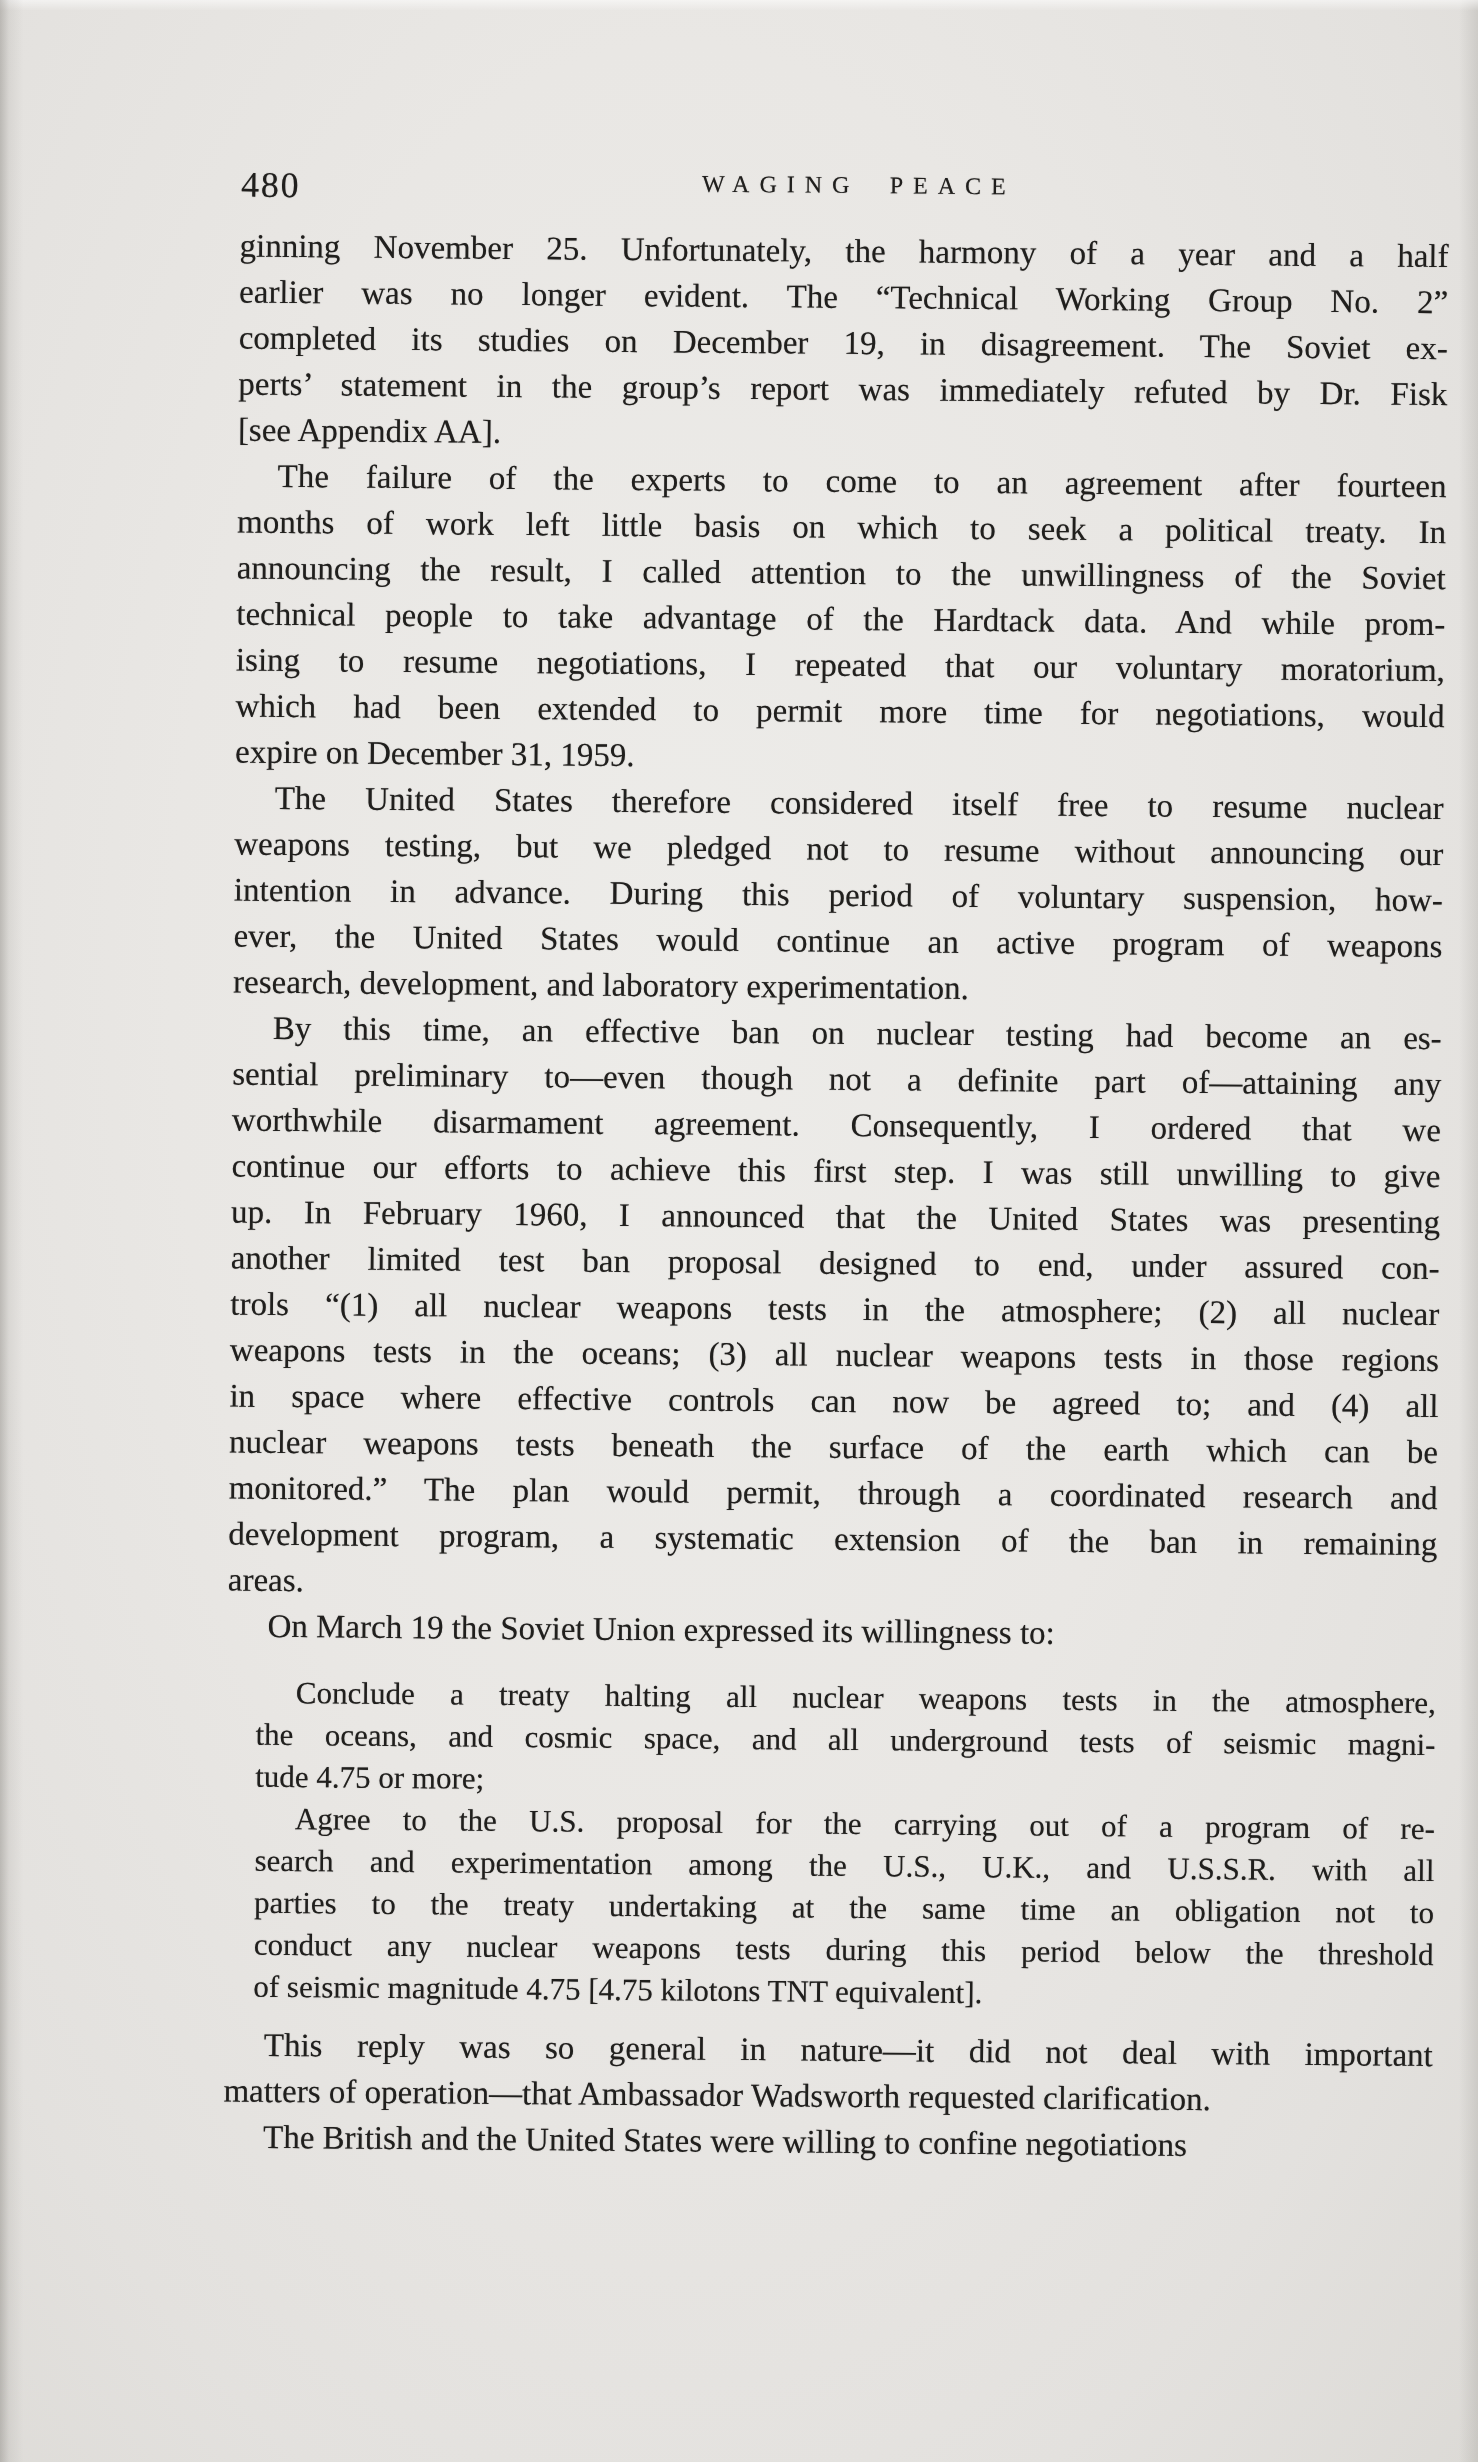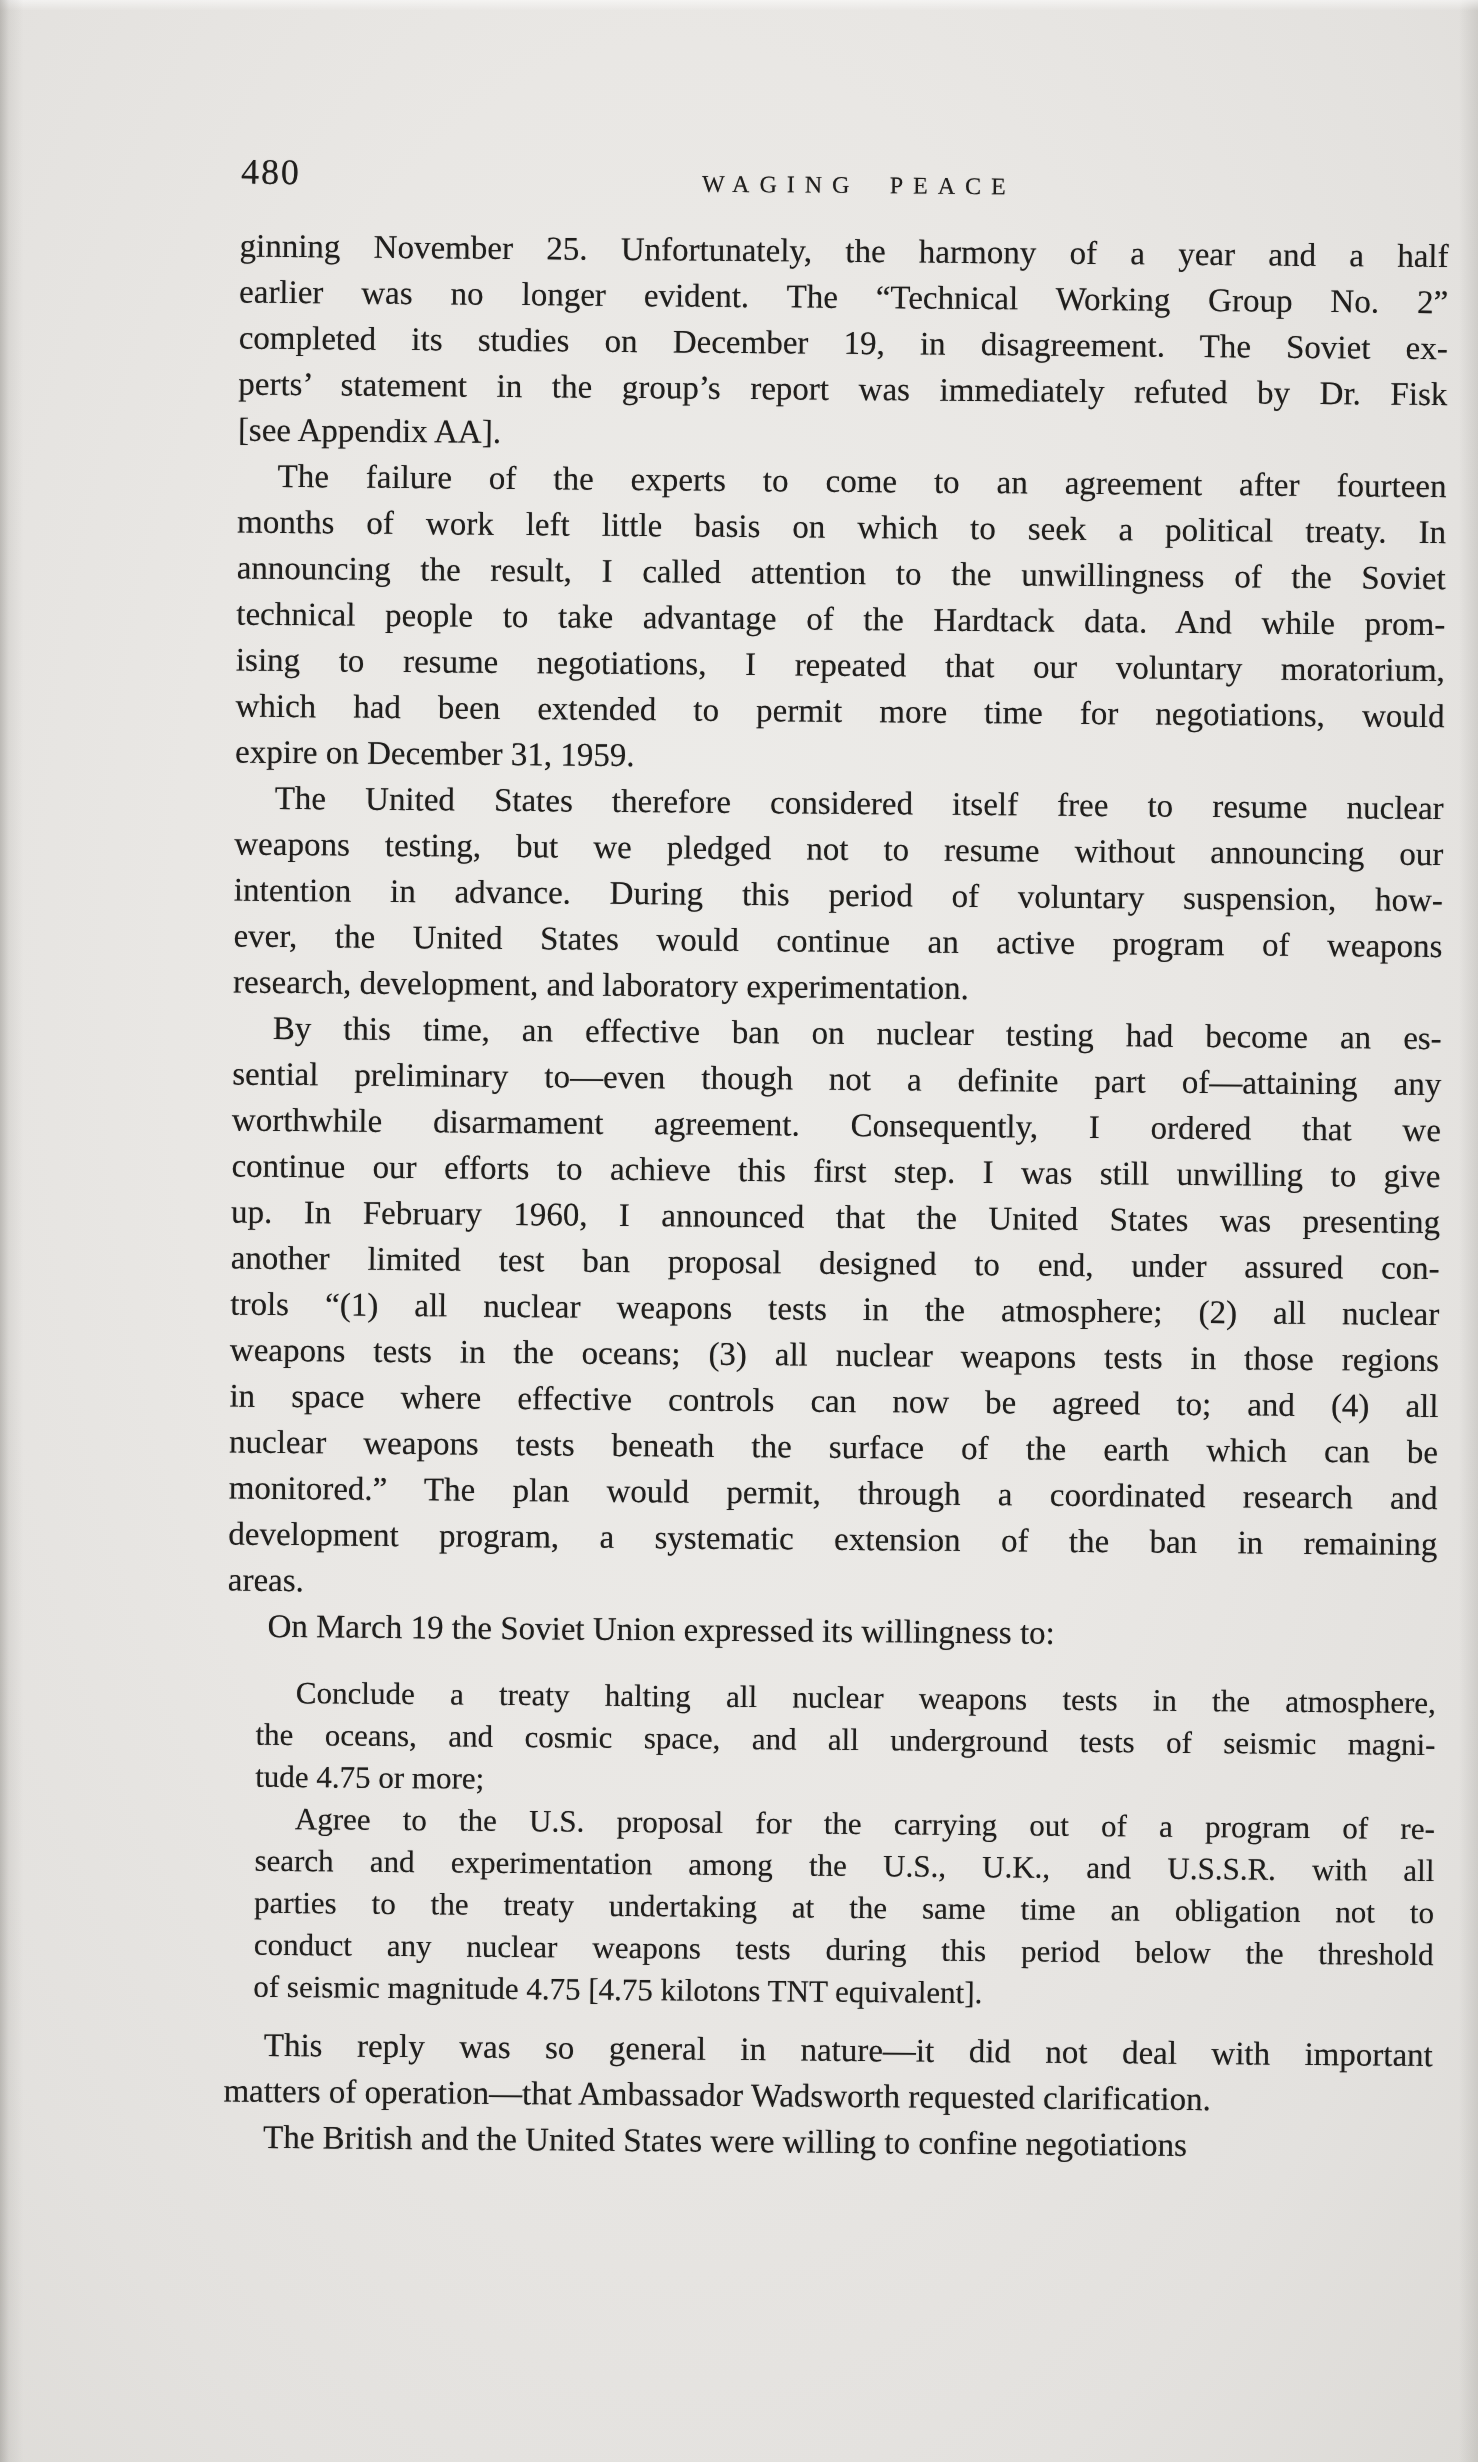--- a/index.html
+++ b/index.html
@@ -25,21 +25,21 @@
     inset: 0;
     transform: rotate(0.5deg);
     transform-origin: 50% 50%;
   }
   .soft {
     text-shadow: 0 0 0.9px rgba(32,31,29,0.55);
   }
   #page-number {
     position: absolute;
     left: 232px;
-    top: 155px;
+    top: 168px;
     font-size: 36px;
     letter-spacing: 1.8px;
   }
   #running-head {
     position: absolute;
     left: 693px;
     top: 171px;
     font-size: 24px;
     letter-spacing: 10px;
     word-spacing: 14.4px;

